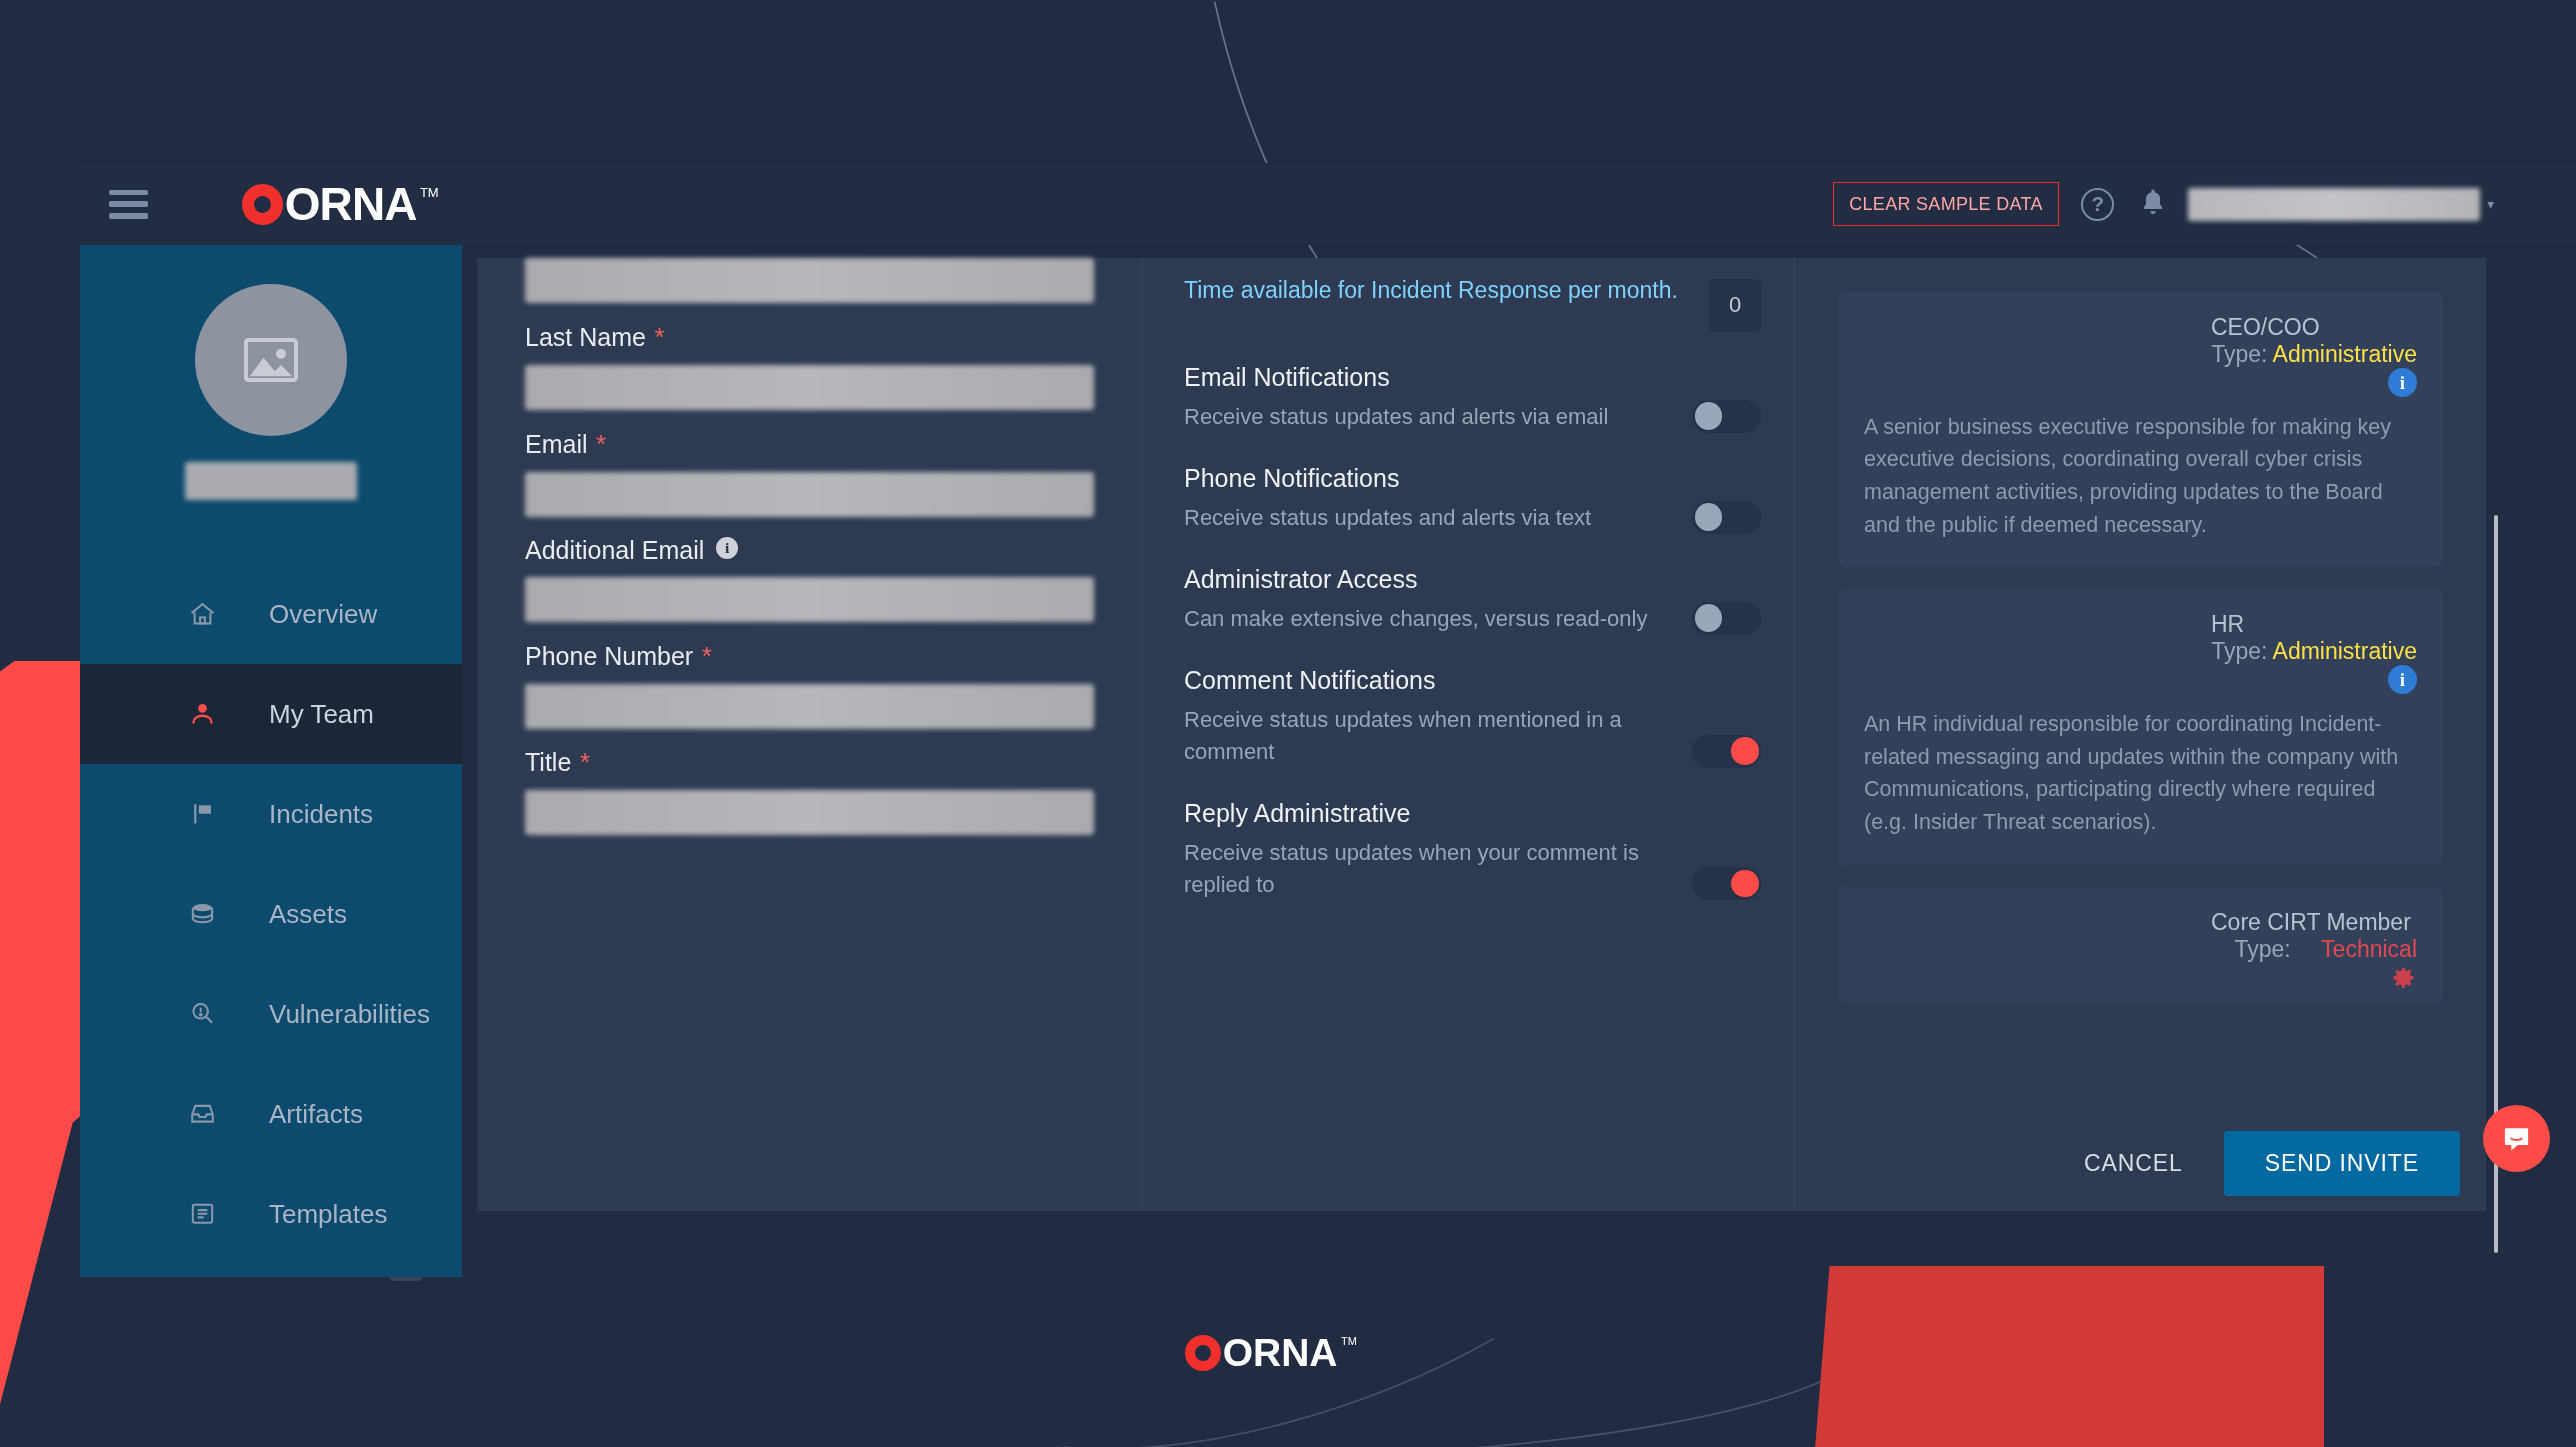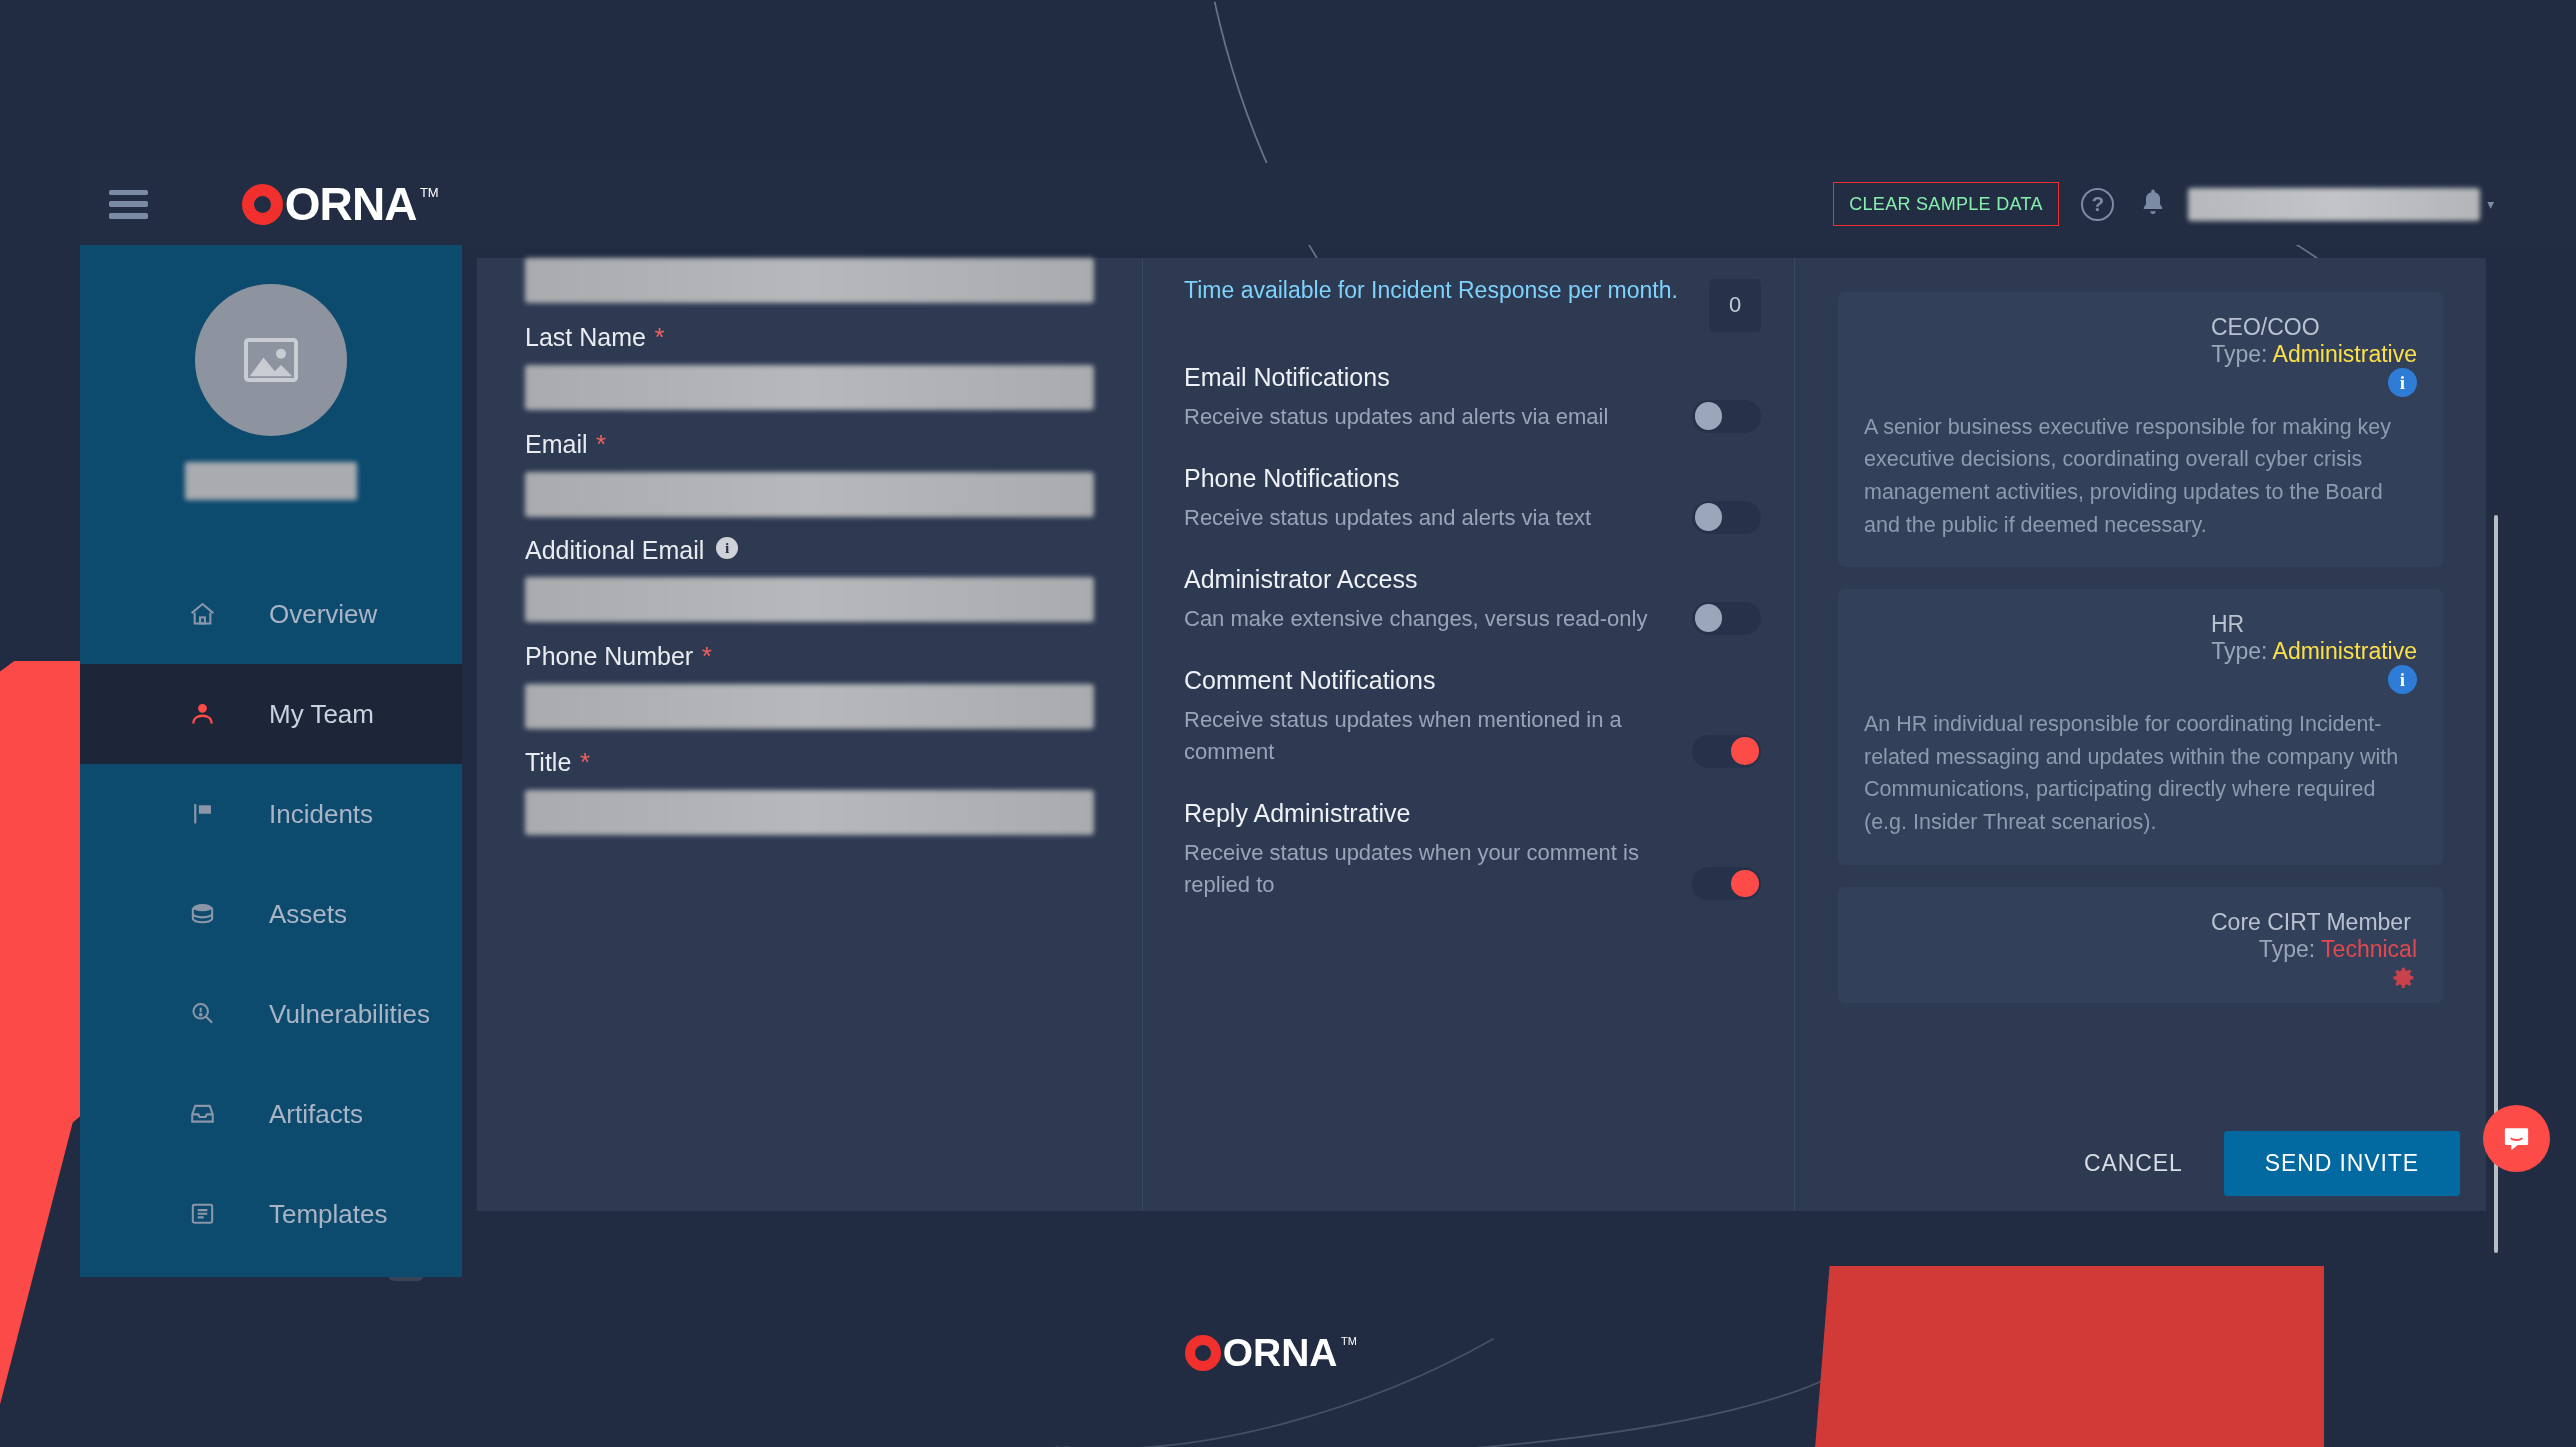--- a/index.html
+++ b/index.html
@@ -45,21 +45,21 @@
   }
   .logo-txt{
     font-size:46px; font-weight:700; letter-spacing:-0.9px;
     color:#fff; line-height:41px; margin-left:1.7px;
     font-family:"Liberation Sans", sans-serif;
   }
   .logo-tm{ font-size:13px; color:#fff; margin-left:3.4px; margin-top:1.7px; }
 
   .topbar-right{ margin-left:auto; display:flex; align-items:center; margin-right:82px; }
   .clear-btn{
-    border:1.7px solid #f1302e; color:#86efac; background:transparent;
+    border:1.7px solid #f1302e; color:#fca5a5; background:transparent;
     font-size:18px; letter-spacing:0.3px; padding:10.3px 15.5px;
     cursor:pointer; font-family:"Liberation Sans", sans-serif;
   }
   .help-icon{
     width:33px; height:33px; border-radius:50%; border:2.6px solid #7b8ba3;
     color:#7b8ba3; font-size:20.6px; font-weight:bold; margin-left:22px;
     display:flex; align-items:center; justify-content:center; cursor:pointer;
   }
   .bell{ margin-left:26px; cursor:pointer; }
   .user-chip{
@@ -158,21 +158,21 @@
   
   .roles-scroll{ padding:34px 0 0 0; height:953px; overflow:hidden; }
   .role-card{
     background:#33405a; border-radius:6.9px; margin:0 43px 22px 43px;
     padding:22px 26px 26px 26px;
   }
   .role-head{ display:flex; align-items:flex-end;flex-direction:column; }
   .role-name{ font-size:23px; color:#b9c2d0; width:206px; }
   .role-type{ font-size:23px; color:#9aa5b6; }
   .role-type .val-admin{ color:#fde047; }
-  .role-type .val-tech{ color:#e2484f; }
+  .role-type .val-tech{ color:#e2484f;margin-left:24px; }
   .role-badge{
     margin-left:auto; width:29px; height:29px; border-radius:50%;
     background:#2f7cd6; color:#fff; font-size:19px; font-weight:bold;
     display:flex; align-items:center; justify-content:center;
     font-family:"Liberation Serif", serif;
   }
   .role-desc{
     margin-top:13.7px; font-size:21.5px; color:#8e9aad; line-height:1.52;
   }
 

